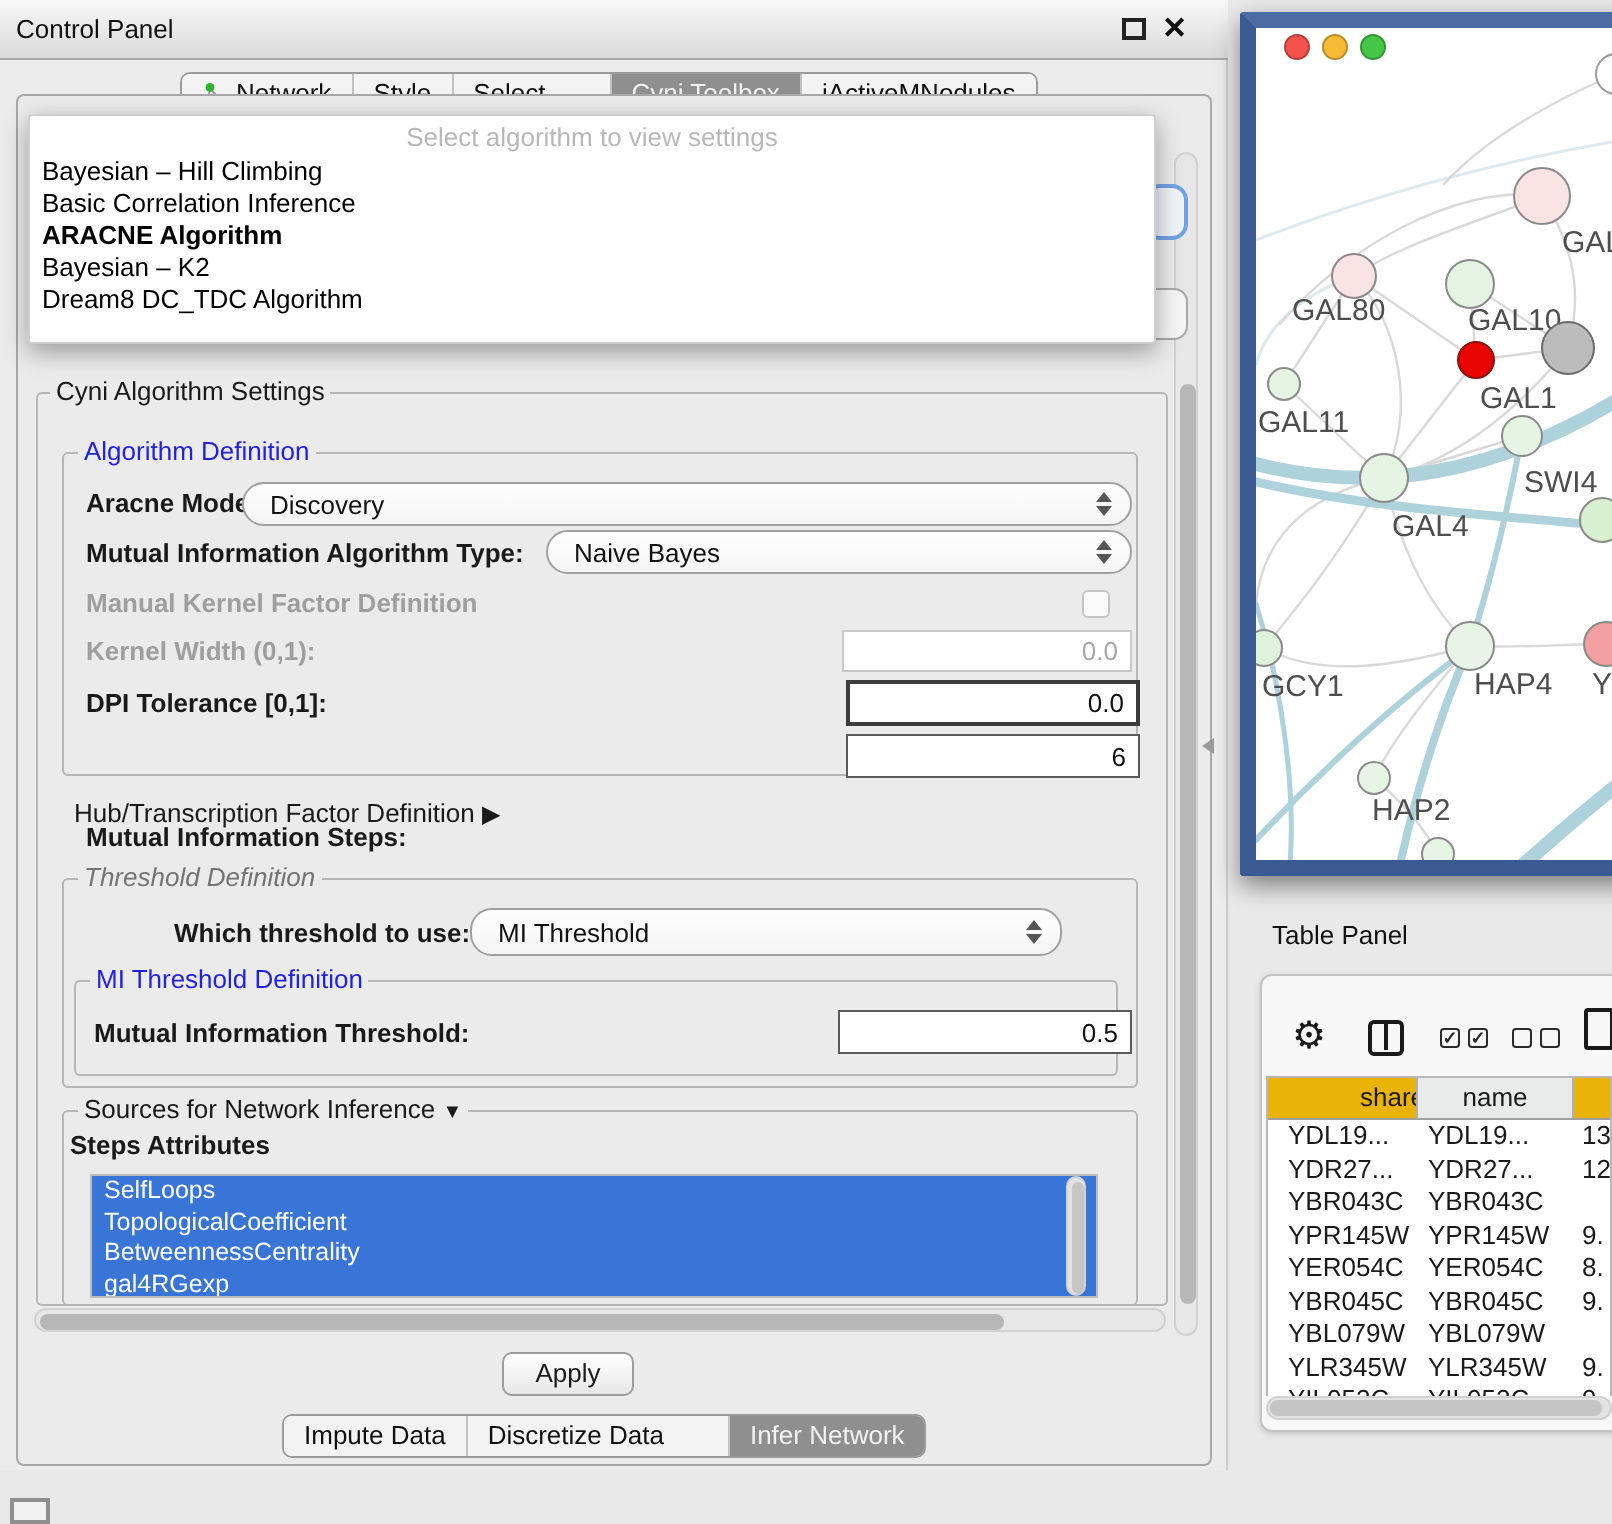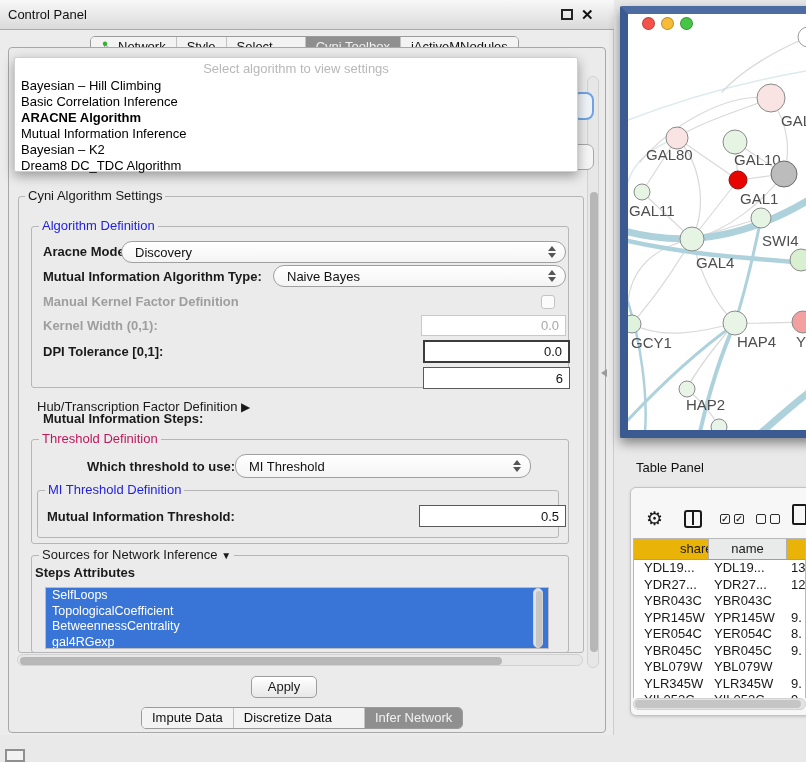--- a/index.html
+++ b/index.html
@@ -29,21 +29,21 @@
   .tab.selected { background:#8f8f8f; color:#f2f2f2;margin-left:22px; }
   .net-icon svg { display:block; }
 
   #cp-body { left:8px; top:47px; width:598px; height:686px;
     border:1px solid #a8a8a8; border-radius:4px; background:#ebebeb; }
 
   
   .gbox { position:absolute; border:1px solid #b6b6b6; border-radius:3px; }
   .gtitle { position:absolute; background:#ebebeb; padding:0 3px; font-size:13px; line-height:14px; white-space:nowrap; }
   .gtitle.blue { color:#2222dd; }
-  .gtitle.green { color:#be185d; }
+  .gtitle.green { color:#737373;font-style:italic; }
 
   .lbl { position:absolute; font-size:13px; line-height:22px; white-space:nowrap; }
   .lbl.b { font-weight:bold; }
   .lbl.dis { color:#9e9e9e; font-weight:bold; }
 
   .combo { position:absolute; background:linear-gradient(#ffffff,#f4f4f4);
     border:1px solid #a0a0a0; border-radius:11px; }
   .combo .cval { position:absolute; left:13px; top:0; line-height:21px; font-size:13px; color:#111; }
   .stepper { position:absolute; right:9px; top:50%; transform:translateY(-50%); display:flex; flex-direction:column; gap:2px; }
   .stepper .up { width:0; height:0; border-left:4px solid transparent; border-right:4px solid transparent; border-bottom:5px solid #555; }
@@ -259,21 +259,20 @@
 
 <div class="abs" id="frag-stepper"></div>
 <div class="abs" id="frag-button"></div>
 
 <div class="abs" id="algo-popup">
   <div id="algo-hint">Select algorithm to view settings</div>
   <div id="algo-list">
       <div class="dd-item">Bayesian – Hill Climbing</div>
       <div class="dd-item">Basic Correlation Inference</div>
       <div class="dd-item bold">ARACNE Algorithm</div>
-      <div class="dd-item">Mutual Information Inference</div>
       <div class="dd-item">Bayesian – K2</div>
       <div class="dd-item">Dream8 DC_TDC Algorithm</div>
     </div>
 </div>
 
 <div class="abs" id="splitter-arrow"></div>
 
 <div class="abs" id="net-window">
   <div id="traffic">
       <span class="light" style="background: rgb(244, 83, 76);"></span>

